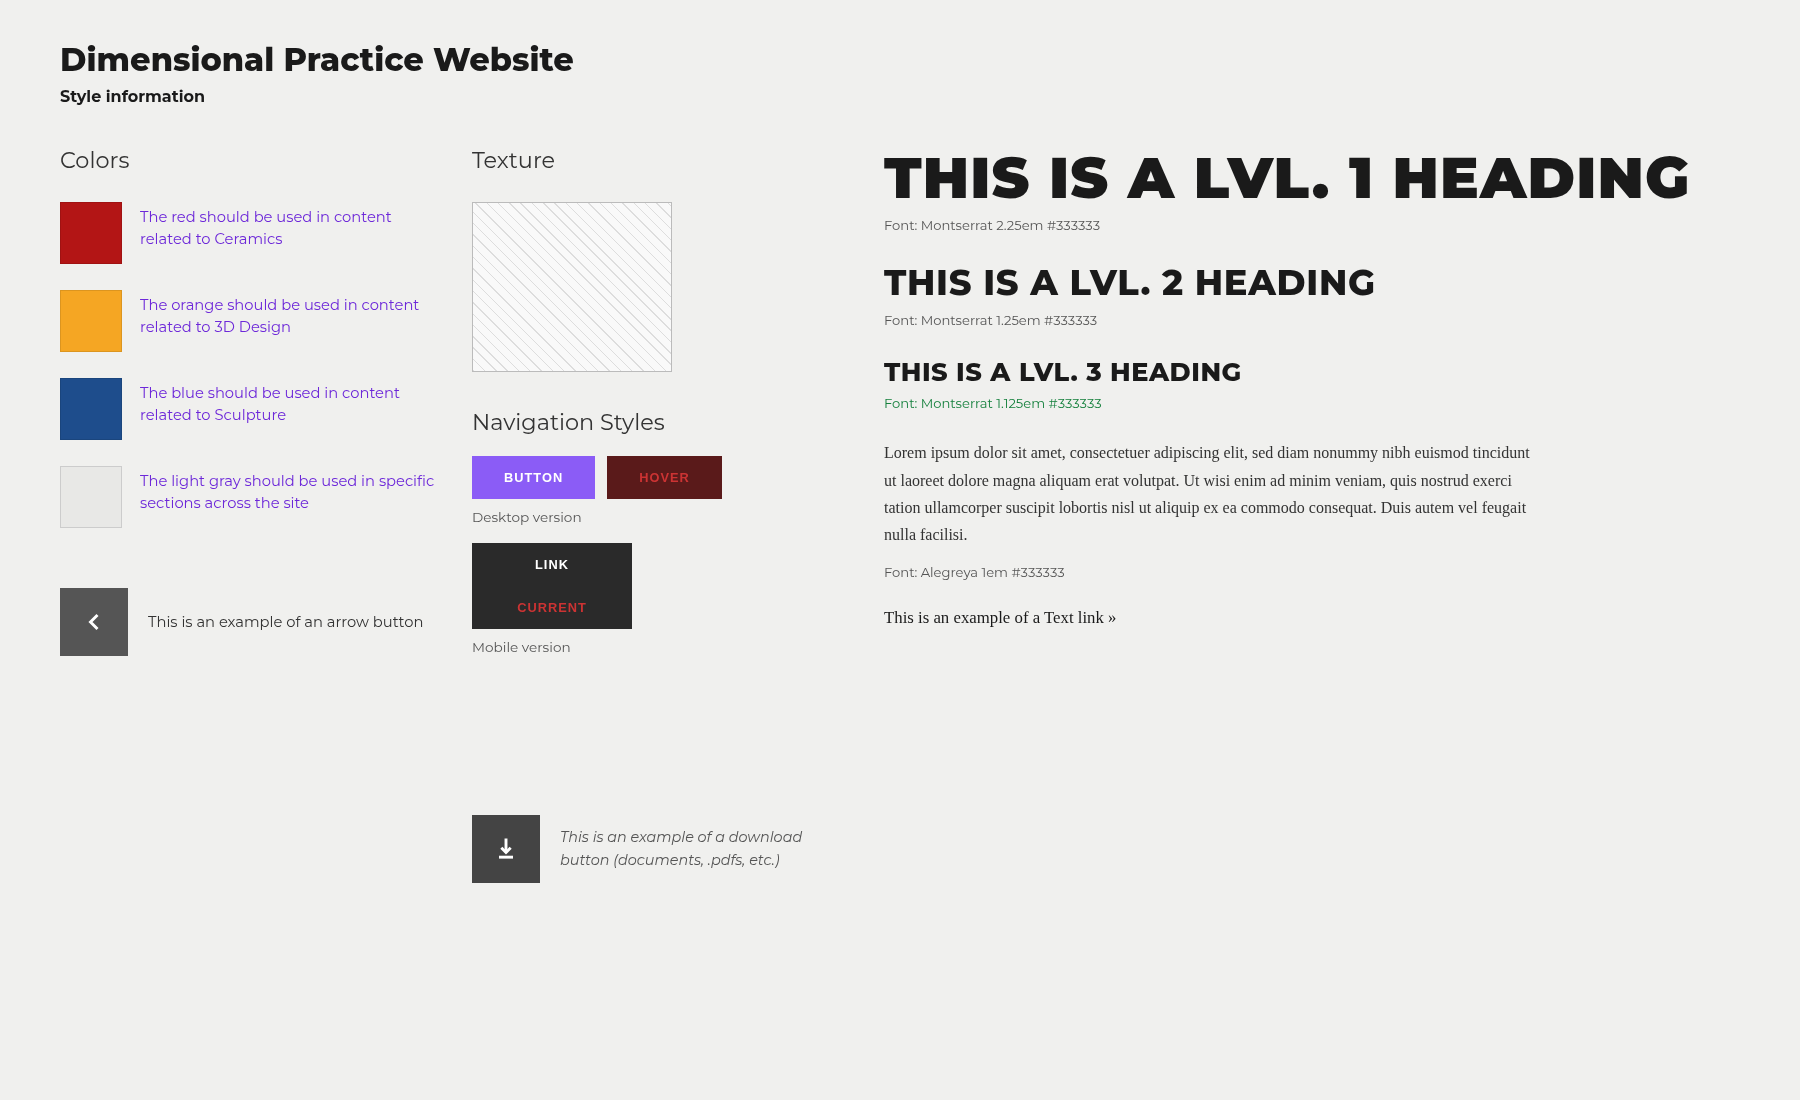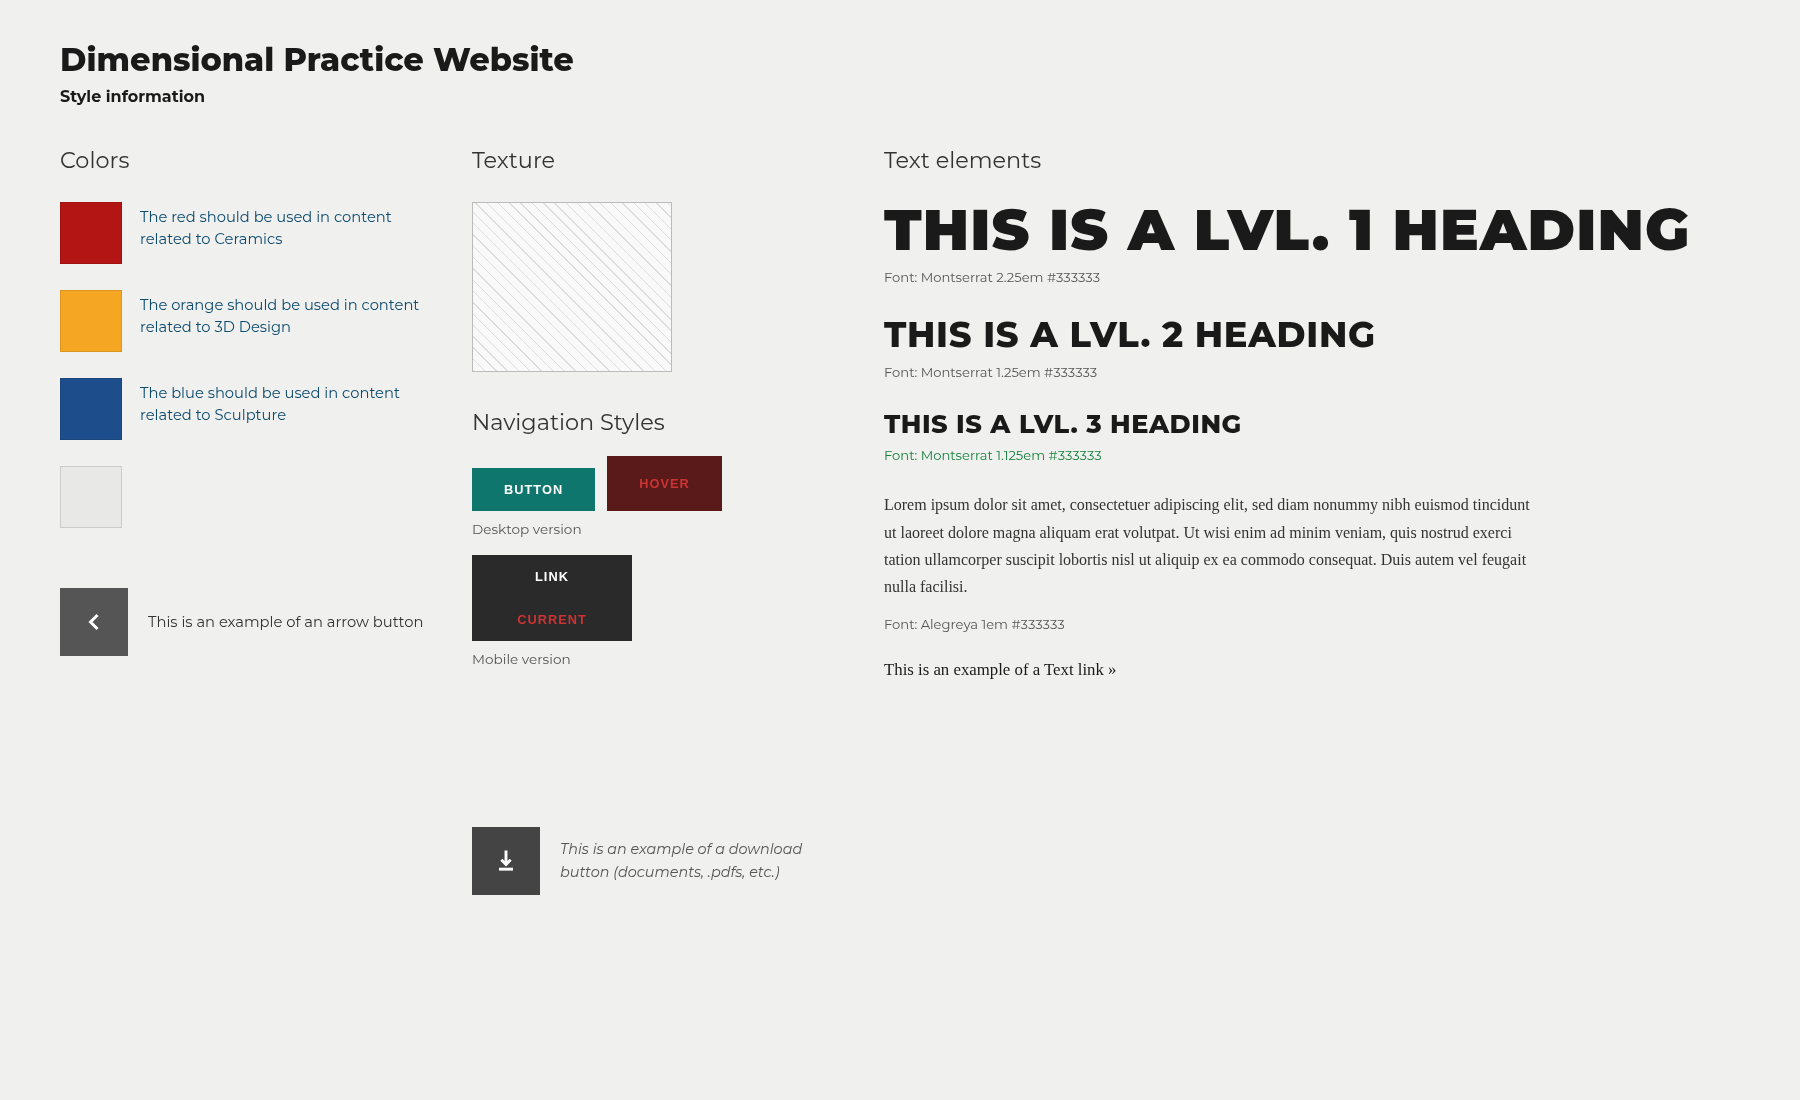--- a/index.html
+++ b/index.html
@@ -47,21 +47,21 @@
     .color-swatch {
       width: 62px;
       height: 62px;
       flex-shrink: 0;
       border: 1px solid rgba(0,0,0,0.1);
     }
     .color-desc {
       font-size: 0.92rem;
       line-height: 1.5;
       padding-top: 4px;
-      color: #0c4a6e;
+      color: #6d28d9;
     }
     .buttons-section {
       margin-top: 60px;
       display: flex;
       flex-direction: column;
       gap: 20px;
     }
     .arrow-btn {
       width: 68px;
       height: 68px;
@@ -135,23 +135,22 @@
       padding: 14px 32px;
       font-family: Arial, sans-serif;
       font-size: 0.8rem;
       font-weight: 700;
       letter-spacing: 0.08em;
       cursor: pointer;
       border: none;
       text-transform: uppercase;
     }
     .nav-btn-dark {
-      background: #0f766e;
+      background: #8b5cf6;
       color: white;
-      margin-top: 12px;
     }
     .nav-label {
       font-size: 0.85rem;
       color: #555;
       margin-bottom: 18px;
       margin-top: 4px;
     }
     .nav-mobile-row {
       display: flex;
       flex-direction: column;
@@ -285,20 +284,21 @@
       <div class="color-desc">The orange should be used in content related to 3D Design</div>
     </div>
 
     <div class="color-item">
       <div class="color-swatch" style="background:#1e4d8c;"></div>
       <div class="color-desc">The blue should be used in content related to Sculpture</div>
     </div>
 
     <div class="color-item">
       <div class="color-swatch" style="background:#e8e8e6; border:1px solid #ccc;"></div>
+      <div class="color-desc">The light gray should be used in specific sections across the site</div>
     </div>
 
     <div class="buttons-section">
       <div class="bottom-btn-item">
         <div class="arrow-btn">
           <svg viewBox="0 0 24 24">
             <polyline points="15 18 9 12 15 6"></polyline>
           </svg>
         </div>
         <div class="btn-desc">This is an example of an arrow button</div>
@@ -335,21 +335,20 @@
         </div>
         <div class="btn-desc">
           <span style="font-style:italic; color:#555; font-size:0.9rem; line-height:1.5;">This is an example of a download button (documents, .pdfs, etc.)</span>
         </div>
       </div>
     </div>
 
   </div>
 
   <div class="text-elements-section">
-    <div class="text-section-heading">Text elements</div>
 
     <div class="h1-example">THIS IS A LVL. 1 HEADING</div>
     <div class="h1-font-info">Font: Montserrat 2.25em #333333</div>
 
     <div class="h2-example">THIS IS A LVL. 2 HEADING</div>
     <div class="h2-font-info">Font: Montserrat 1.25em #333333</div>
 
     <div class="h3-example">THIS IS A LVL. 3 HEADING</div>
     <div class="h3-font-info">Font: Montserrat 1.125em #333333</div>
 

